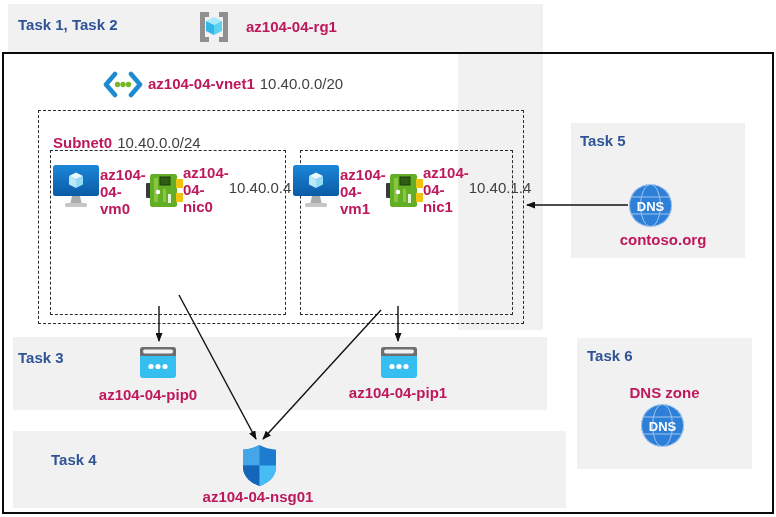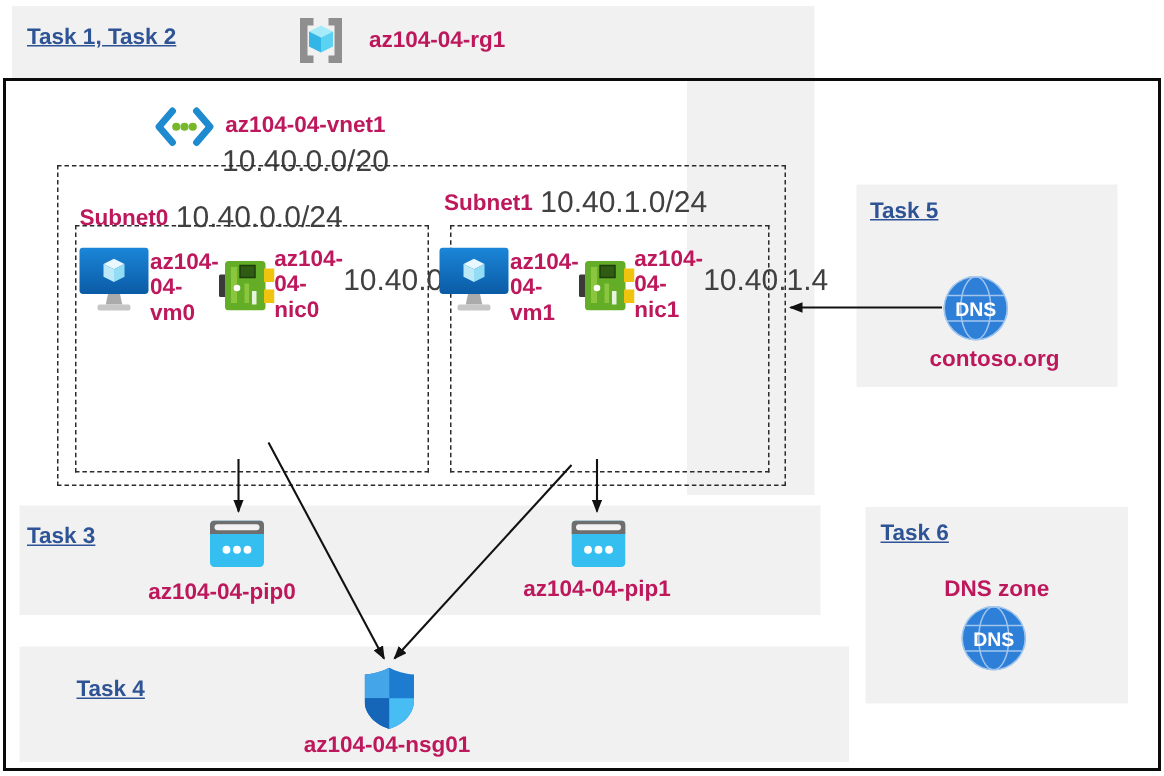--- a/index.html
+++ b/index.html
@@ -18,23 +18,23 @@
   .frame{position:absolute;left:2px;top:52px;width:768px;height:458px;
          border:2px solid #0a0a0a;background:transparent;}
 
   
   .dashed{position:absolute;border:1px dashed #2b2b2b;}
   .outer-dash{left:38px;top:110px;width:484px;height:212px;}
   .sub0-dash{left:50px;top:150px;width:234px;height:163px;}
   .sub1-dash{left:300px;top:150px;width:211px;height:163px;}
 
   
-  .task-label{position:absolute;color:#2F5496;font-weight:bold;font-size:15px;text-decoration:underline;}
+  .task-label{position:absolute;color:#2F5496;font-weight:bold;font-size:15px;}
   .bold-label{font-weight:bold;color:#be185d;font-size:15px;}
-  .plain-label{color:#404040;font-size:20px;}
+  .plain-label{color:#404040;font-size:15px;}
   .row{position:absolute;display:flex;align-items:center;gap:5px;white-space:nowrap;}
   .ctext{position:absolute;text-align:center;}
 
   
   .subcol{position:absolute;top:157px;display:flex;flex-direction:row;align-items:center;}
   .subcol0{left:52px;width:224px;}
   .subcol1{left:292px;width:211px;}
   .subcol .vm-label{margin-top:9px;}
   .subcol .nic-icon{margin-top:7px;}
   .subcol .nic-label{margin-top:4px;}
@@ -72,36 +72,32 @@
 
   <span class="icon" style="position:absolute;left:103px;top:71px;">
     <svg width="40" height="27" viewBox="0 0 40 27">
       <path d="M12,3 L3,13.5 L12,24" fill="none" stroke="#1E8BD0" stroke-width="4.6" stroke-linecap="round" stroke-linejoin="round"></path>
       <path d="M28,3 L37,13.5 L28,24" fill="none" stroke="#1E8BD0" stroke-width="4.6" stroke-linecap="round" stroke-linejoin="round"></path>
       <circle cx="14.5" cy="13.5" r="2.7" fill="#76B82A"></circle>
       <circle cx="20" cy="13.5" r="2.7" fill="#76B82A"></circle>
       <circle cx="25.5" cy="13.5" r="2.7" fill="#76B82A"></circle>
     </svg>
   </span>
-  <div class="row" style="left:148px;top:75px;flex-direction:column;">
+  <div class="row" style="left:148px;top:75px;">
     <span class="bold-label">az104-04-vnet1</span>
     <span class="plain-label">10.40.0.0/20</span>
   </div>
 
   <div class="dashed outer-dash"></div>
   <div class="dashed sub0-dash"></div>
   <div class="dashed sub1-dash"></div>
 
   <div class="row" style="left:53px;top:134px;">
     <span class="bold-label">Subnet0</span>
     <span class="plain-label">10.40.0.0/24</span>
-  </div>
-  <div class="row" style="left:296px;top:124px;">
-    <span class="bold-label">Subnet1</span>
-    <span class="plain-label">10.40.1.0/24</span>
   </div>
 
   <div class="subcol subcol0">
     <span class="icon">
       <svg width="48" height="45" viewBox="0 0 48 45">
         <defs>
           <linearGradient id="vmscr" x1="0" y1="0" x2="0" y2="1">
             <stop offset="0" stop-color="#1B86D8"></stop>
               <stop offset="1" stop-color="#0B5BA5"></stop>
           </linearGradient>

